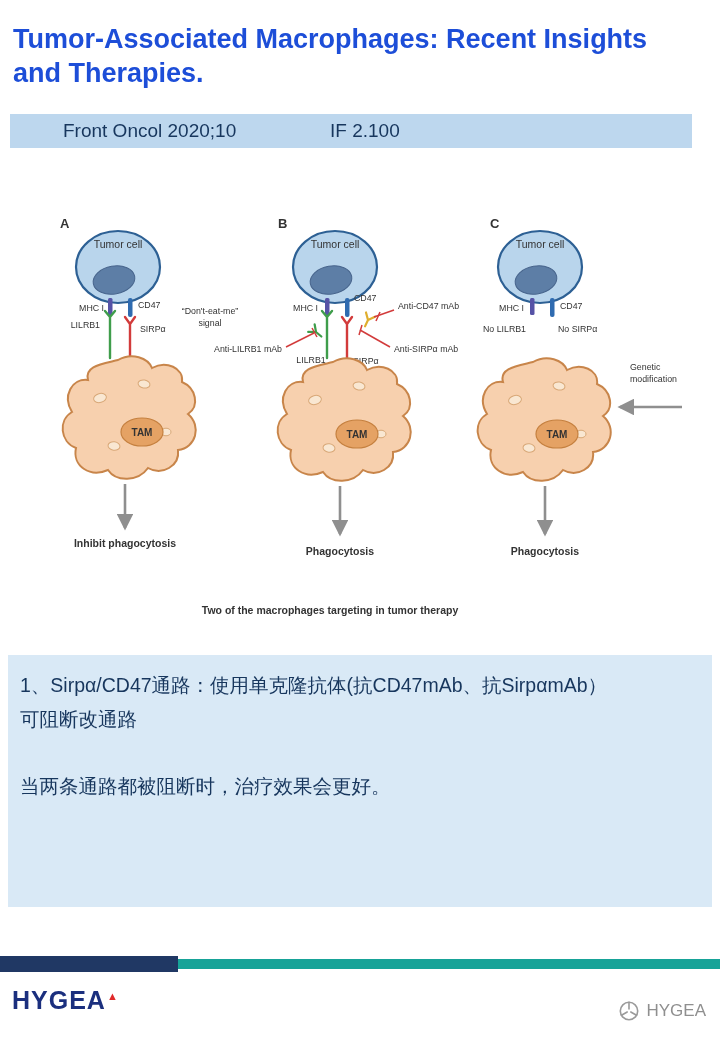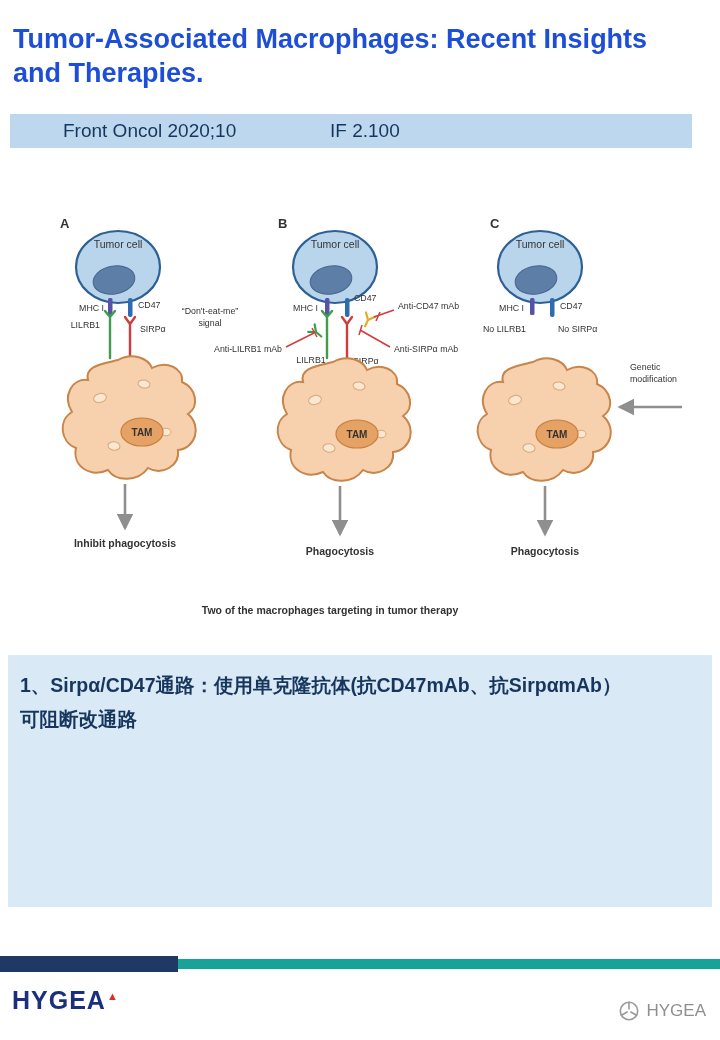--- a/index.html
+++ b/index.html
@@ -22,21 +22,21 @@
   .cellt   { font-size:10.5px; text-anchor:middle; fill:#1b3f63; }
   .lbl     { font-size:8.8px; }
   .mid     { text-anchor:middle; }
   .tamt    { font-size:10px; text-anchor:middle; fill:#5f3d1c; font-weight:bold; }
   .outcome { font-size:10.5px; font-weight:bold; fill:#222222; }
   .caption { font-size:10.5px; font-weight:bold; fill:#222222; }
   .garrow  { stroke:#8f8f8f; stroke-width:2.6; }
   .inhib   { stroke:#d23b3b; stroke-width:1.5; }
 
   .summary-box { position:absolute; left:8px; top:655px; width:704px; height:252px;
-                 background:#d9e9f6; color:#17365d; font-weight:bold; font-size:19.5px;
+                 background:#d9e9f6; color:#17365d; font-weight:normal; font-size:19.5px;
                  padding:14px 12px; overflow:hidden; }
   .cn-line { min-height:33.5px; line-height:33.5px; white-space:nowrap; }
 
   .bar-navy { position:absolute; left:0; top:956px; width:178px; height:16px; background:#203864; }
   .bar-teal { position:absolute; left:178px; top:959px; right:0; height:10px; background:#17a398; }
 
   .logo { position:absolute; left:12px; top:986px; font-size:25px; font-weight:bold;
           color:#1b2f7e; letter-spacing:1px; }
   .logo-mark { color:#e02a2a; font-size:11px; vertical-align:super; margin-left:1px; }
 
@@ -162,20 +162,21 @@
       <text x="515" y="355" class="outcome mid">Phagocytosis</text>
     </g>
 
     <text x="300" y="414" class="caption mid">Two of the macrophages targeting in tumor therapy</text>
   </svg>
 
   <div class="summary-box">
     <div class="cn-line">1、Sirpα/CD47通路：使用单克隆抗体(抗CD47mAb、抗SirpαmAb）</div>
     <div class="cn-line">可阻断改通路</div>
     <div class="cn-line"></div>
+    <div class="cn-line">当两条通路都被阻断时，治疗效果会更好。</div>
   </div>
 
   <div class="bar-navy"></div>
   <div class="bar-teal"></div>
 
   <div class="logo"><span>HYGEA</span><span class="logo-mark">▲</span></div>
 
   <div class="watermark">
     <svg width="22" height="22" viewBox="0 0 22 22">
       <circle cx="11" cy="11" r="8.7" fill="none" stroke="#9a9a9a" stroke-width="1.6"></circle>

